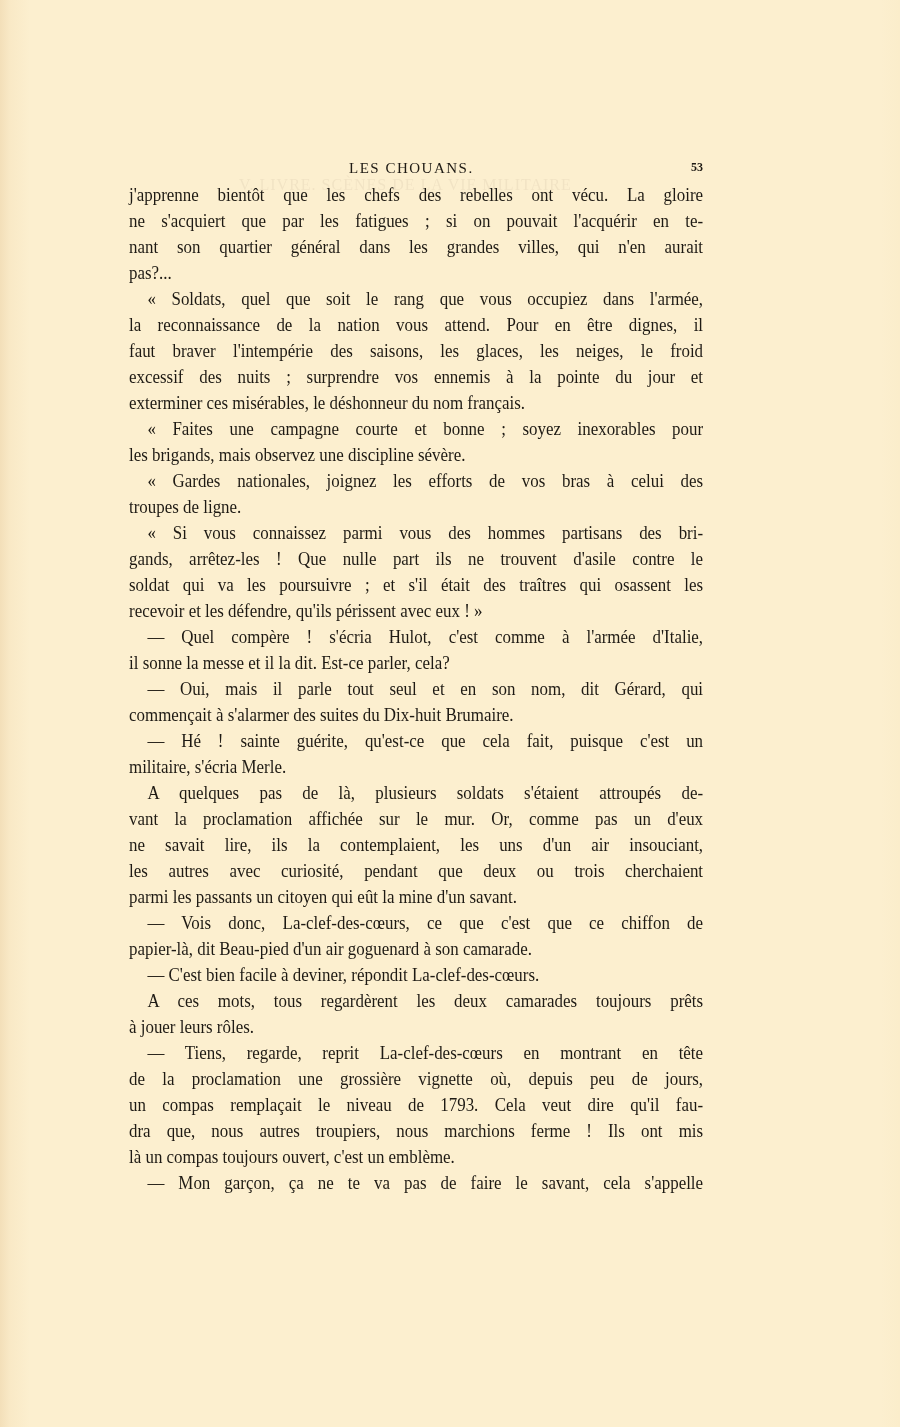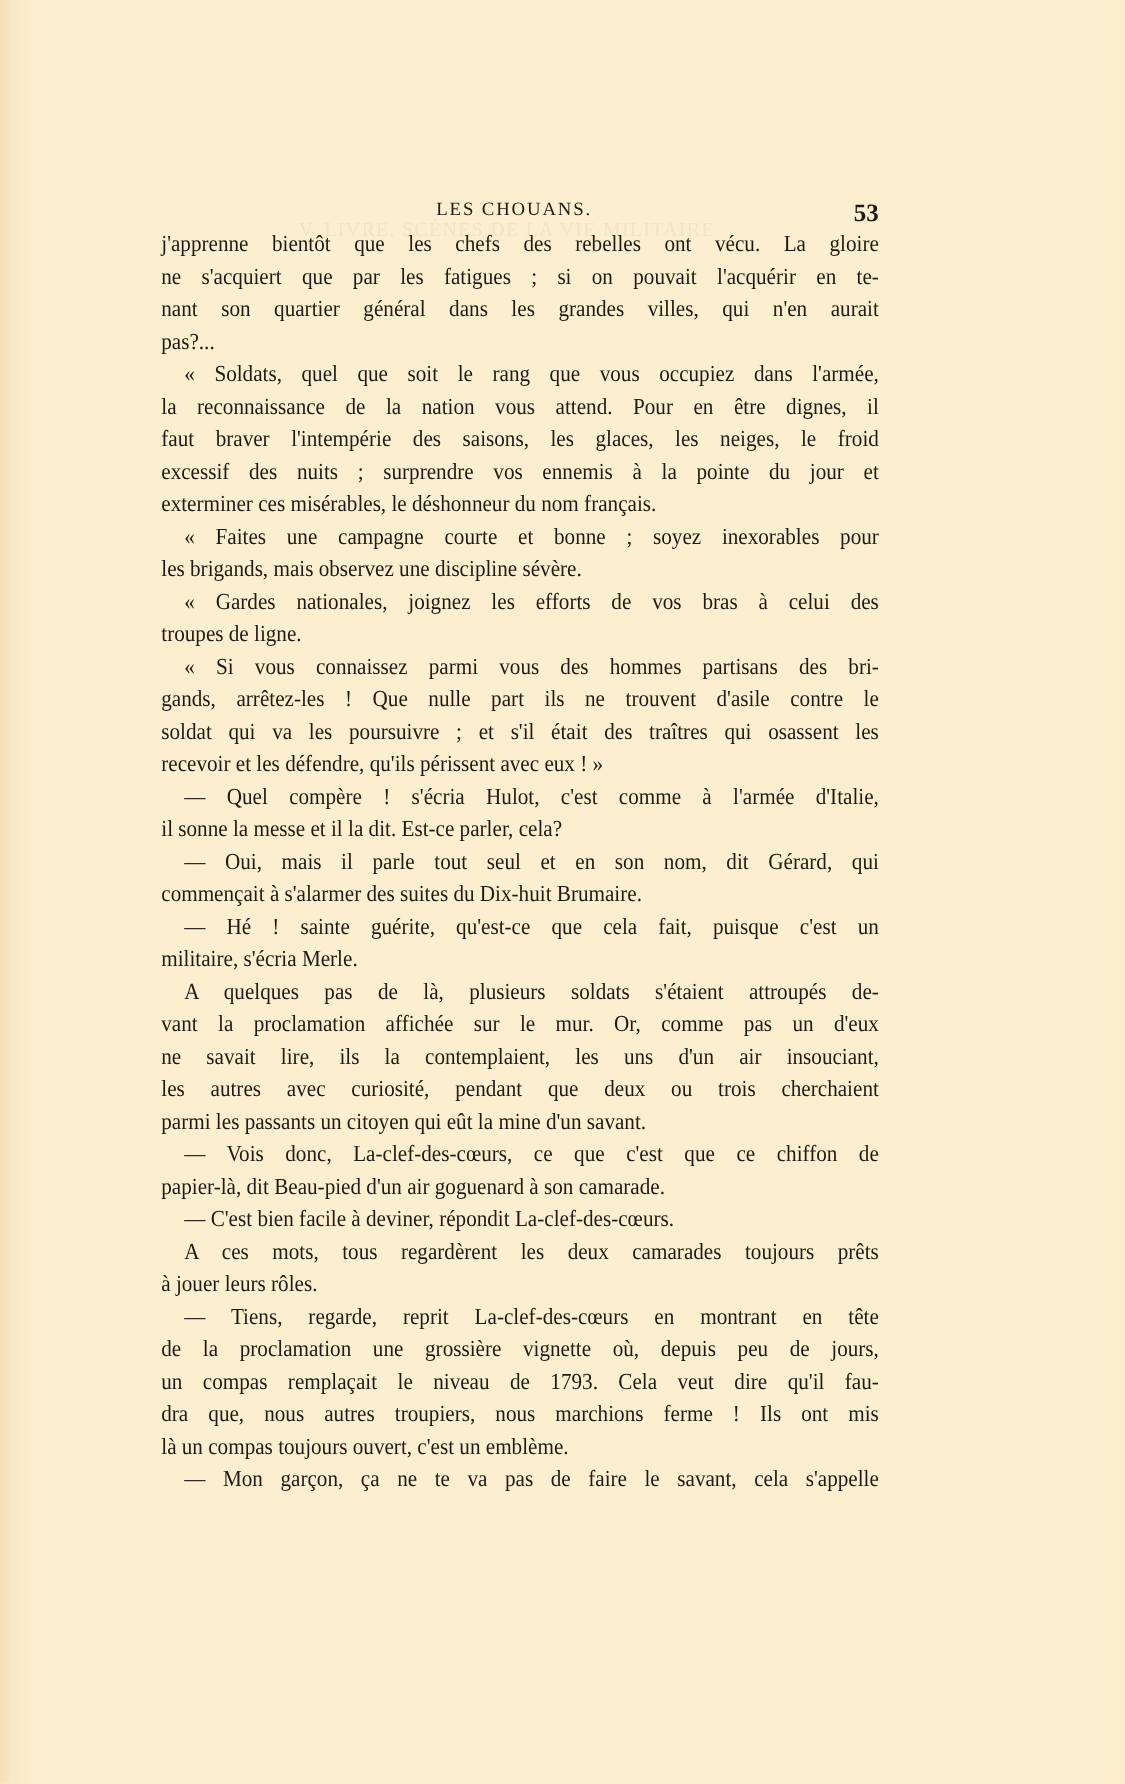--- a/index.html
+++ b/index.html
@@ -7,21 +7,21 @@
       width: 900px; height: 1427px; overflow: hidden;
       background: #fcefcf;
       background-image: linear-gradient(90deg, #f3dfb9 0px, #f9e9c6 10px, #fcefcf 30px, #fcefcf 880px, #fbedcb 900px);
       position: relative;
       font-family: "Liberation Serif", "DejaVu Serif", serif;
       color: #1e1a14;
     }
     .page { position: absolute; left: 129px; top: 160px; width: 574px; }
     .header { position: relative; height: 22px; font-size: 15px; letter-spacing: 1.5px; }
     .running-title { position: absolute; left: 220px; top: 0; font-variant: small-caps; font-weight: normal; }
-    .page-num { position: absolute; right: 0; top: 0; font-weight: bold; letter-spacing: 0; font-size: 20px; }
+    .page-num { position: absolute; right: 0; top: 0; font-weight: bold; letter-spacing: 0; font-size: 12px; }
     .ghost-title { position: absolute; left: 110px; top: 16px; color: rgba(60,50,30,0.06); font-size: 16px; letter-spacing: 1px; }
     .body { font-size: 18.4px; line-height: 26px; text-align: justify; transform: scaleX(0.92); transform-origin: left top; width: 624px; }
     .line { display: block; height: 26px; white-space: nowrap; text-align-last: justify; text-align: justify; }
     .line.last { text-align-last: left; }
     .line.indent { padding-left: 20px; }
   </style>
 </head>
 <body>
 
 <div class="page">

